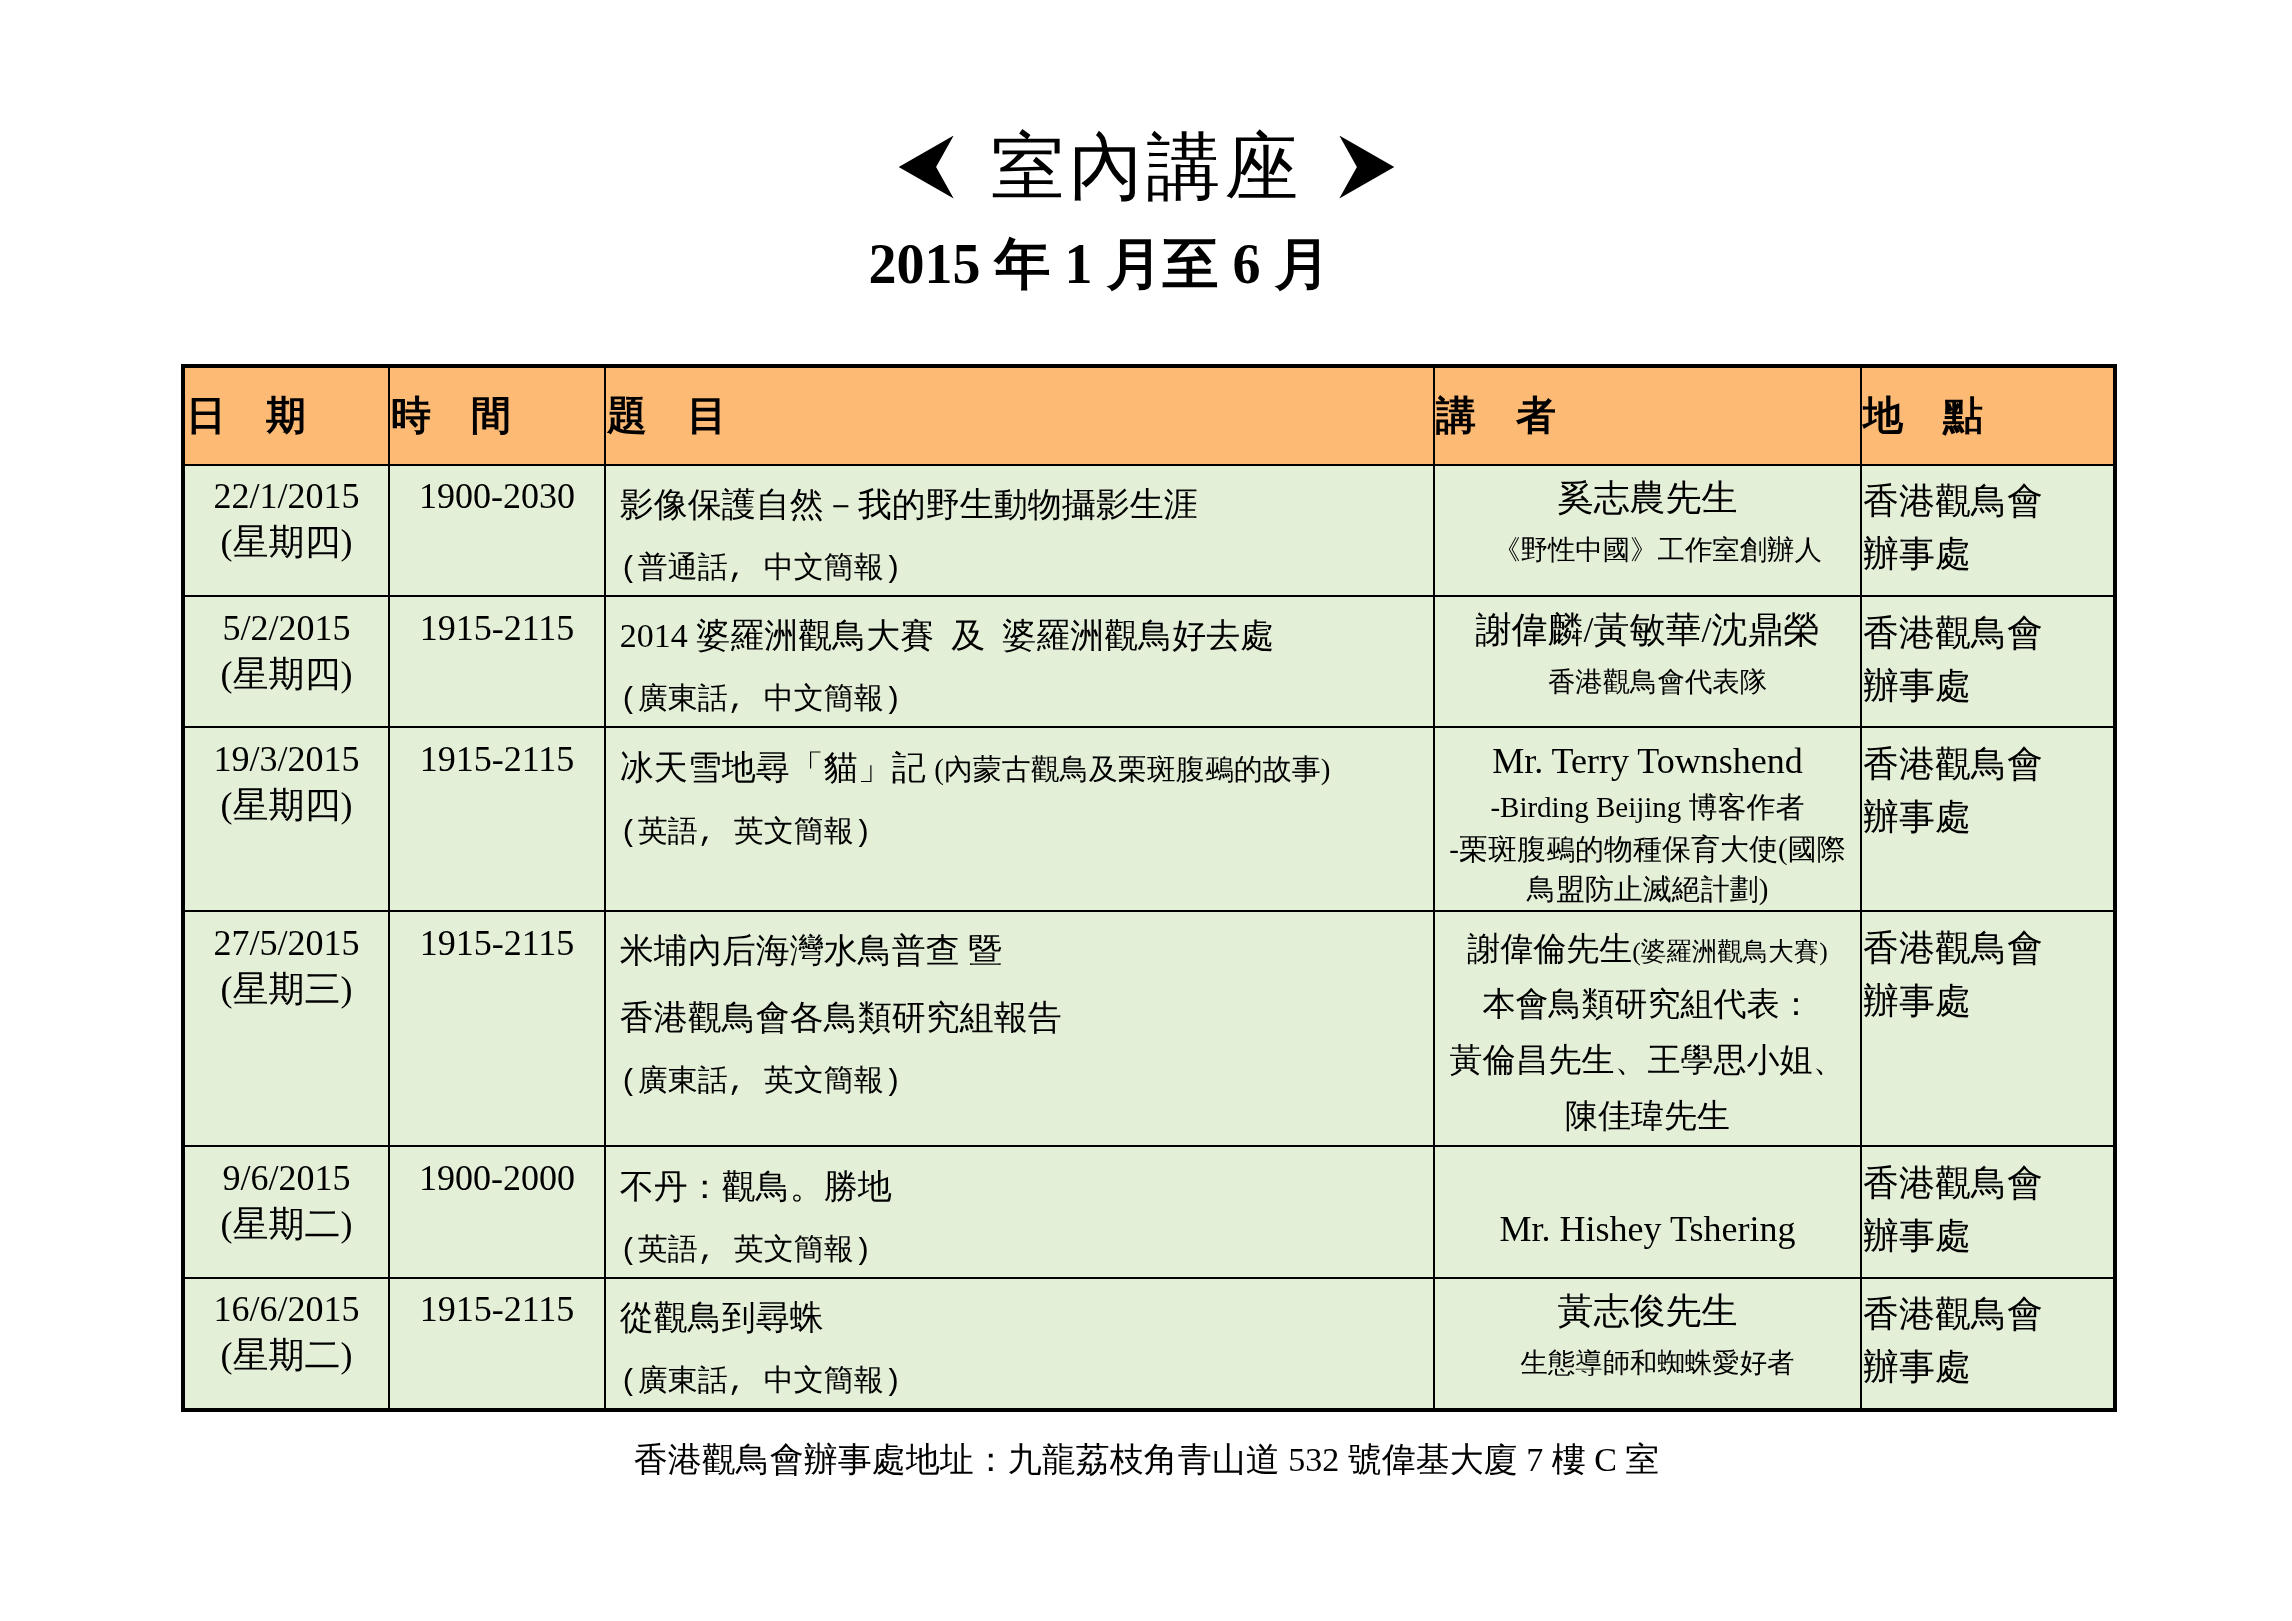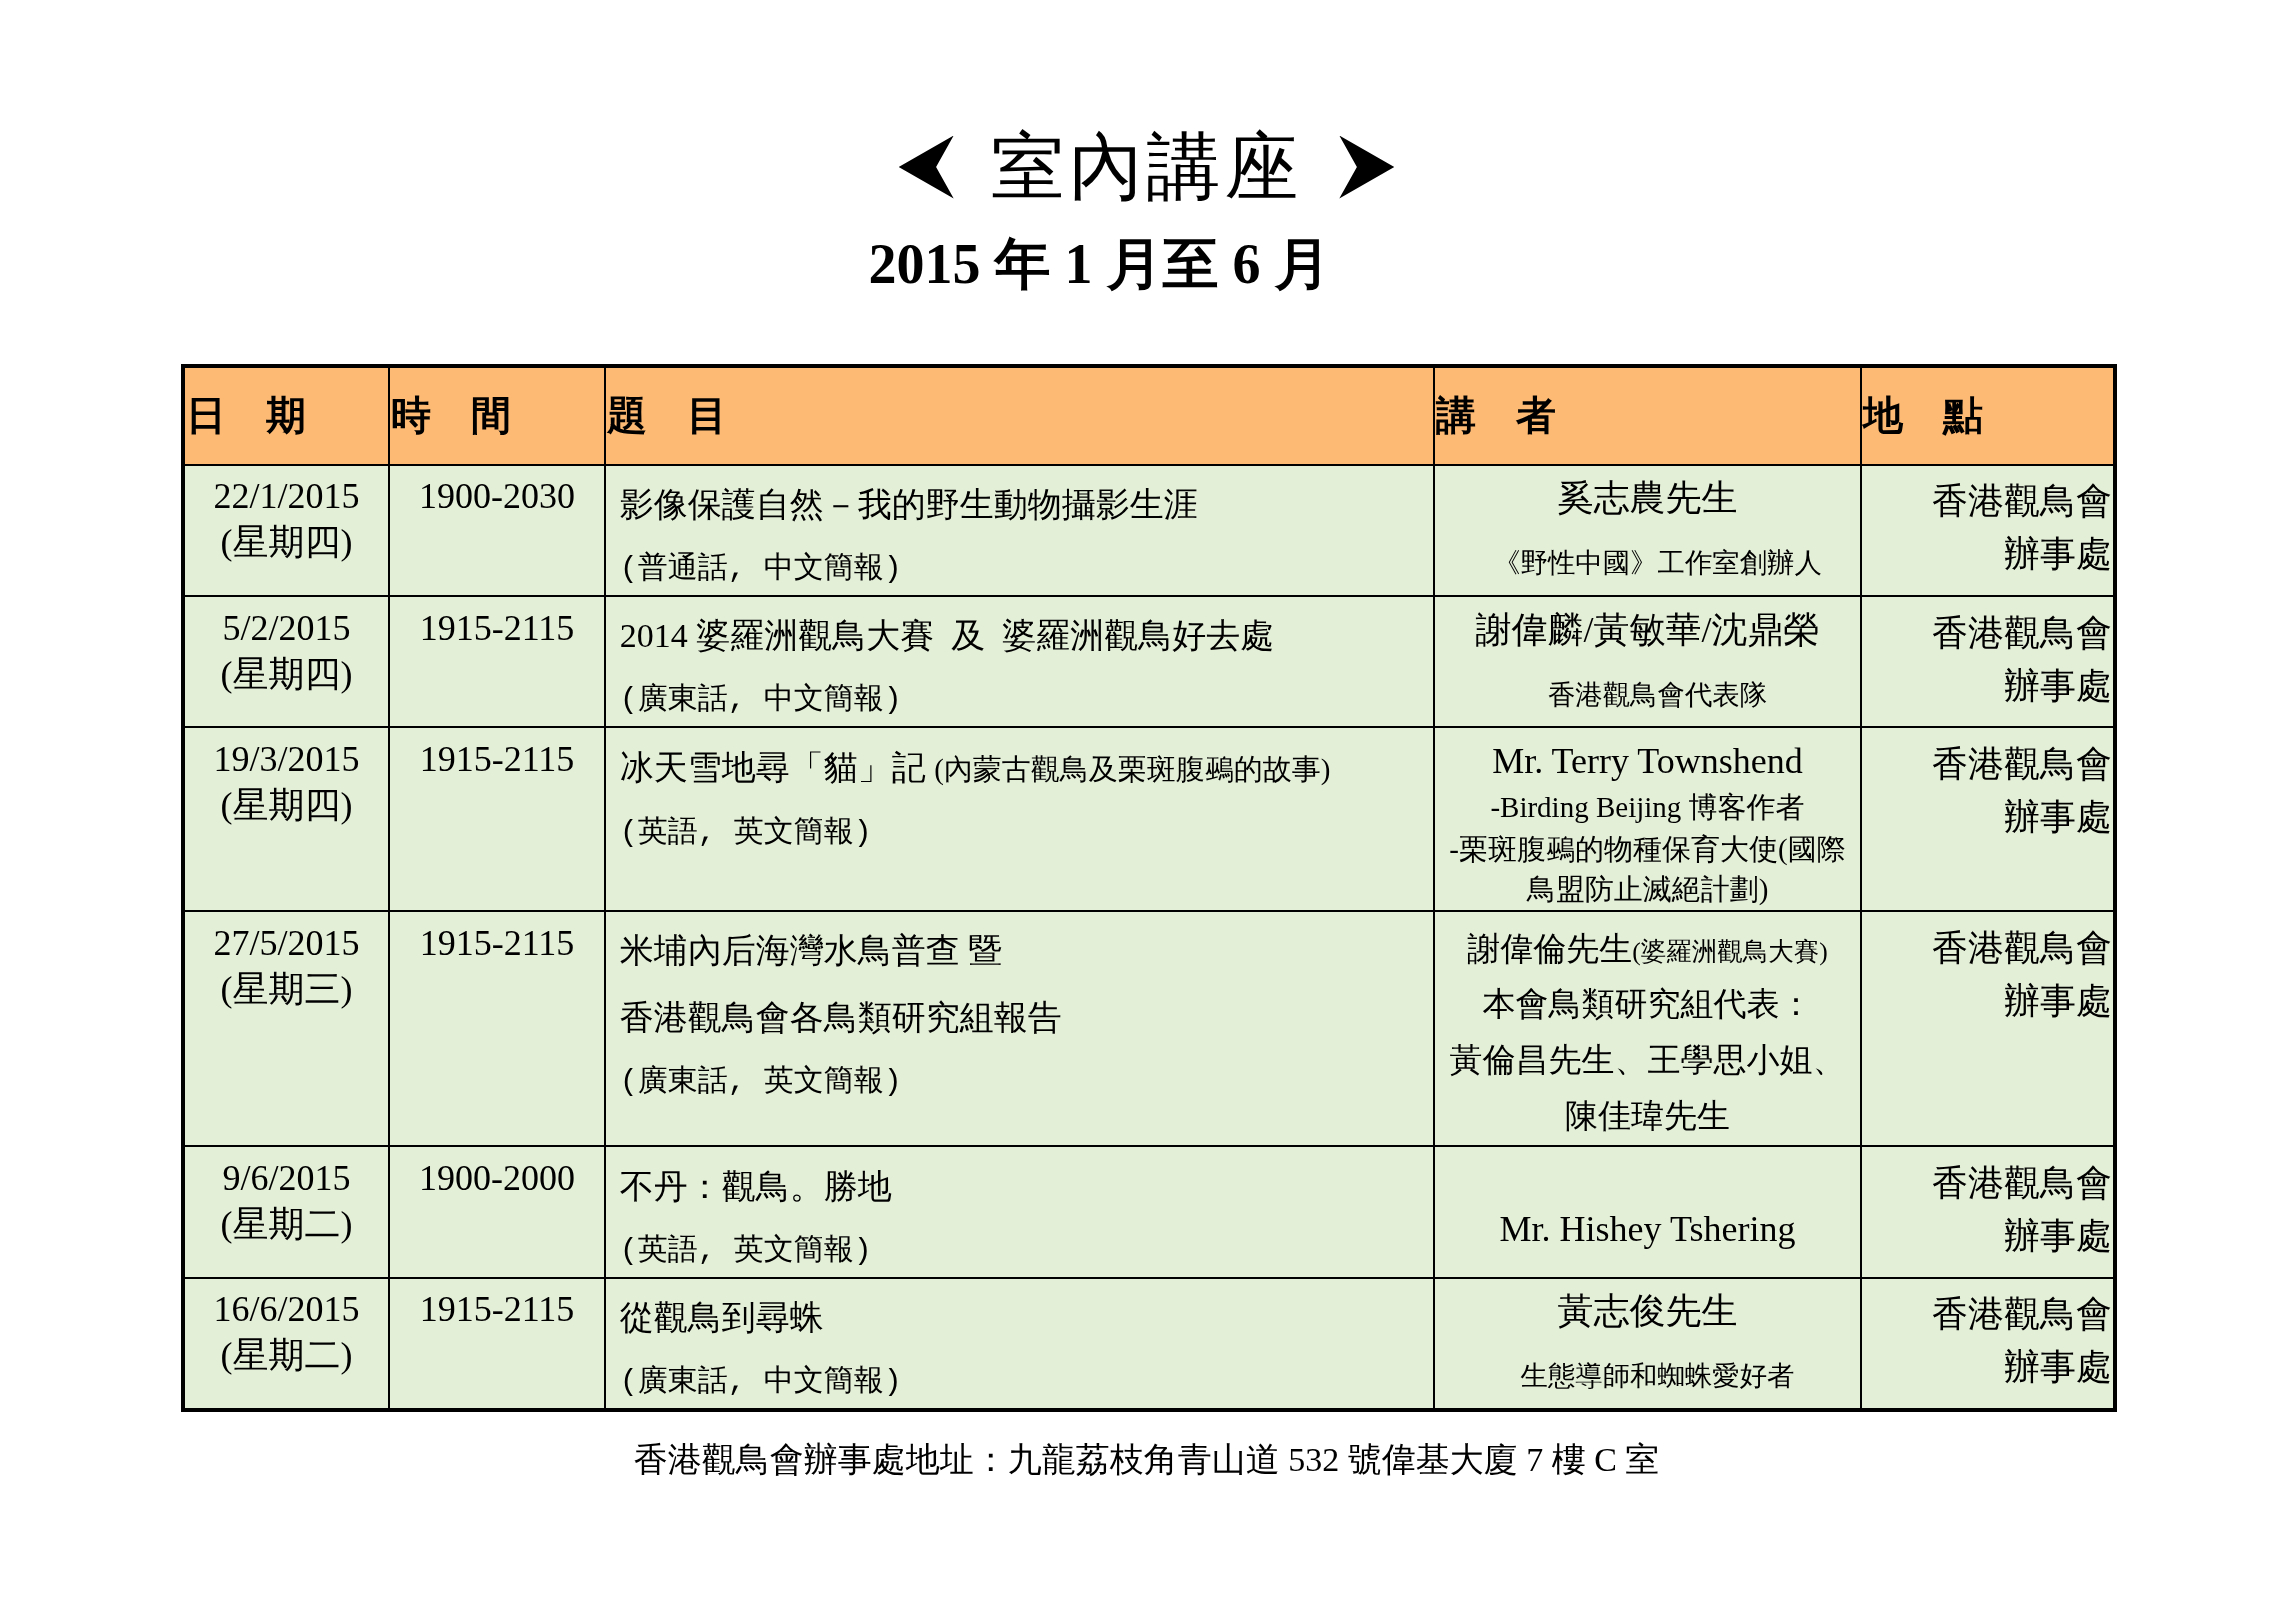--- a/index.html
+++ b/index.html
@@ -36,27 +36,27 @@
   tr.r1{height:129px;}tr.r2{height:129px;}tr.r3{height:159px;}
   tr.r4{height:198px;}tr.r5{height:120px;}tr.r6{height:122px;}
   .td-date,.td-time{text-align:center;font-size:36px;line-height:46px;padding-top:7.8px;}
   .td-title{padding:5.9px 7.8px 5.9px 13.7px;}
   .t-main{font-size:34px;line-height:47px;margin-top:9.8px;white-space:pre-wrap;}
   .t-main + .t-main{margin-top:19.6px;}
   .t-inline{font-size:29px;}
   .t-lang{font-size:30px;line-height:39px;margin-top:21.6px;font-family:Liberation Mono, monospace;}
   .td-speaker{text-align:center;padding-top:9.8px;}
   .s-main{font-size:36px;line-height:47px;}
-  .s-sub{font-size:27.4px;line-height:35px;margin-top:24px;padding-left:20px;}
+  .s-sub{font-size:27.4px;line-height:35px;margin-top:11px;padding-left:20px;}
   .s-sub-tight{font-size:29px;line-height:40px;margin-top:2px;}
   .s-line{font-size:33px;line-height:56px;}
   .s-line-first{font-size:33px;line-height:49px;margin-top:3.9px;}
   .s-note{font-size:25.5px;}
   .s-solo{font-size:36px;margin-top:51px;}
-  .td-loc{text-align:right;font-size:36px;line-height:53px;padding-top:9.8px;}
+  .td-loc{text-align:left;font-size:36px;line-height:53px;padding-top:9.8px;}
   
   .footer{
     text-align:center;font-size:34px;margin-top:25.5px;
   }
 </style>
 </head>
 <body>
 
 <div class="page">
 

